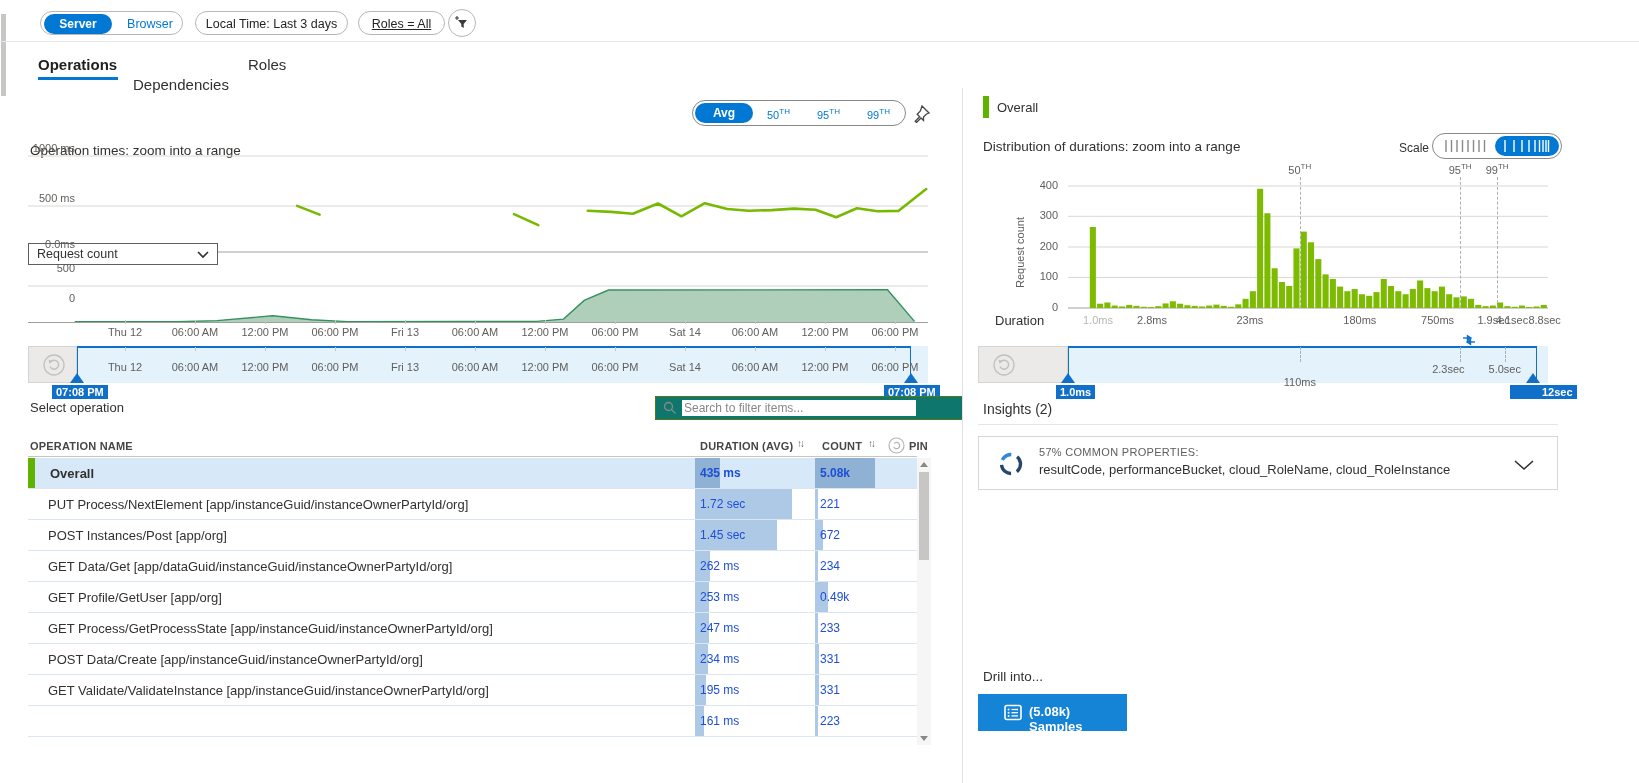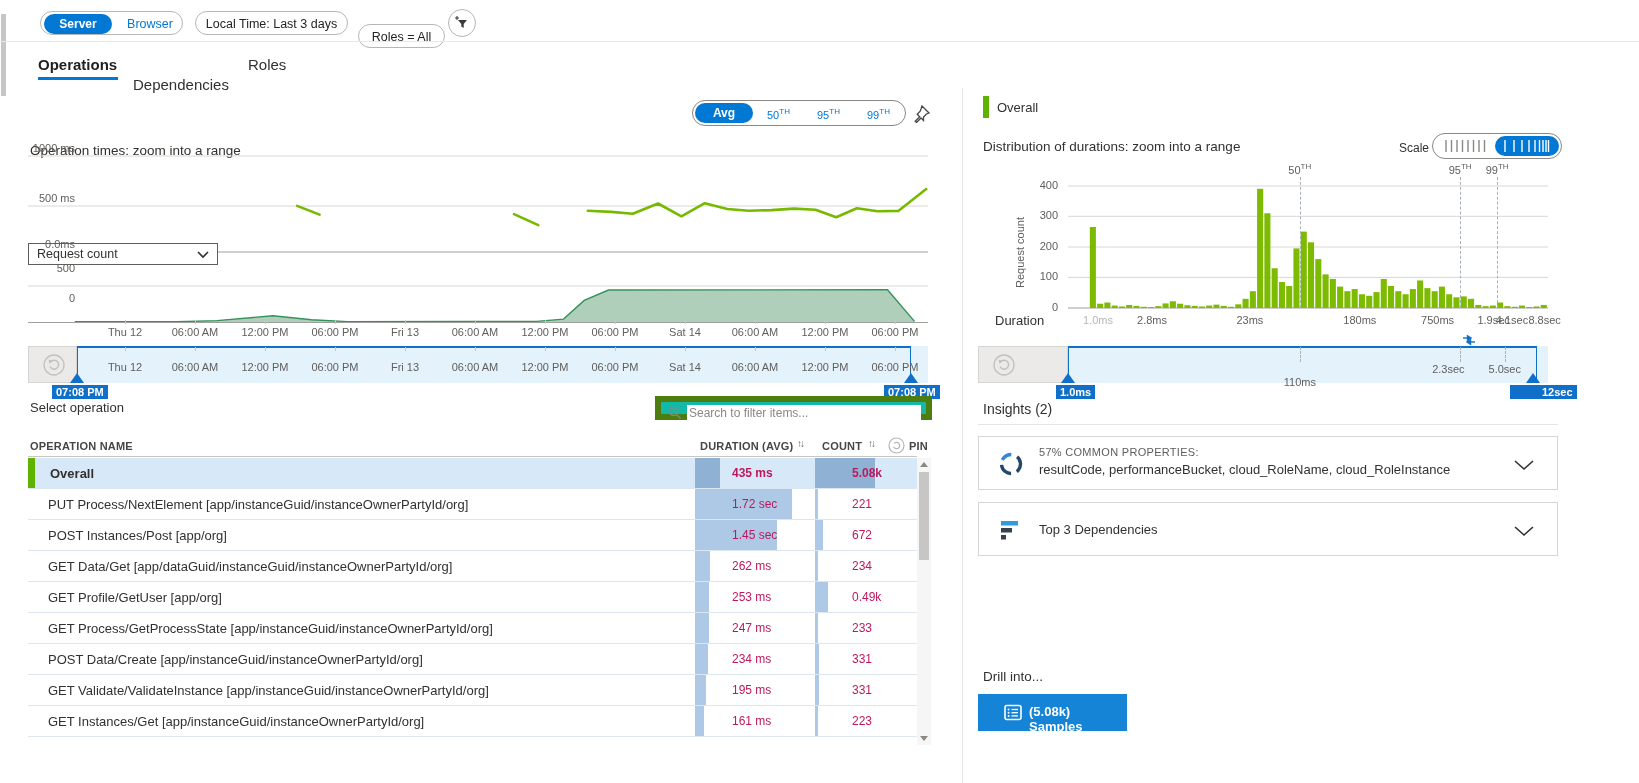--- a/index.html
+++ b/index.html
@@ -18,41 +18,41 @@
   .tickmark{width:1px;height:4px;background:#c8c6c4;}
   .band{background:#e3f2fb;}
   .greybox{background:#eceae9;border:1px solid #d6d4d2;box-sizing:border-box;}
   .bsel{border-top:2px solid #1070c9;border-left:1px solid #1070c9;border-right:1px solid #1070c9;box-sizing:border-box;}
   .btri{width:0;height:0;border-left:7px solid transparent;border-right:7px solid transparent;border-bottom:10px solid #1070c9;}
   .blab{background:#1070c9;color:#fff;font-size:11px;font-weight:bold;height:14px;line-height:14px;padding:0 4px;white-space:nowrap;}
   .hdr{font-size:11px;font-weight:bold;color:#484644;letter-spacing:.2px;}
   .op-row{position:absolute;left:28px;width:889px;height:31px;border-bottom:1px solid #dce6f0;box-sizing:border-box;}
   .op-row .nm{position:absolute;left:20px;top:8px;font-size:13px;color:#323130;white-space:nowrap;}
   .cellbar{position:absolute;top:0;height:30px;background:#adc9e6;}
-  .cellval{position:absolute;top:8px;font-size:12px;color:#be185d;margin-left:32px;}
+  .cellval{position:absolute;top:8px;font-size:12px;color:#1d4ed8;}
   .dashv{border-left:1px dashed #a7b1ba;width:0;}
   .card{border:1px solid #d8d6d4;background:#fff;box-sizing:border-box;}
   .chev{stroke:#323130;stroke-width:1.6;fill:none;}
   input.search{border:none;outline:none;font-family:inherit;font-size:12px;color:#323130;width:230px;}
   input.search::placeholder{color:#8a8886;}
   sup{font-size:8px;}
 </style>
 </head>
 <body>
 
 <div class="page">
 
   <div class="abs" style="left:1px;top:14px;width:5px;height:82px;background:#c8c6c4;"></div>
 
   <div class="abs pill" style="left:40px;top:11px;width:143px;">
     <div class="abs pill-blue" style="left:3px;top:2px;width:68px;height:20px;line-height:20px;font-size:12px;">Server</div>
     <div class="abs" style="left:80px;top:0;width:58px;color:#0078d4;font-size:12.5px;">Browser</div>
   </div>
   <div class="abs pill" style="left:195px;top:11px;width:153px;">Local Time: Last 3 days</div>
-  <div class="abs pill" style="left:358px;top:24px;width:87px;">Roles = All</div>
+  <div class="abs pill" style="left:358px;top:11px;width:87px;text-decoration:underline;">Roles = All</div>
   <div class="abs" style="left:448px;top:9px;width:28px;height:28px;border:1px solid #b8b6b4;border-radius:50%;box-sizing:border-box;">
     <svg width="16" height="16" style="position:absolute;left:5px;top:5px;">
       <path d="M4 5 L13 5 L9.7 9 L9.7 13 L7.3 11.6 L7.3 9 Z" fill="#3b3a39"></path>
       <path d="M3 1 L3 5 M1 3 L5 3" stroke="#3b3a39" stroke-width="1.1"></path>
     </svg>
   </div>
   <div class="abs" style="left:0;top:41px;width:1639px;height:1px;background:#e8e8e8;"></div>
 
   <div class="abs tab active" style="left:38px;top:56px;">Operations</div>
   <div class="abs tab" style="left:133px;top:56px;margin-top:20px;">Dependencies</div>
@@ -108,21 +108,21 @@
     </svg>
   </div>
   <div class="abs bsel" style="left:77px;top:346px;width:834px;height:37px;"></div>
   <div id="time-axis-2"></div>
   <div class="abs btri" style="left:70px;top:373px;"></div>
   <div class="abs btri" style="left:904px;top:373px;"></div>
   <div class="abs blab" style="left:52px;top:385px;">07:08 PM</div>
   <div class="abs blab" style="left:884px;top:385px;">07:08 PM</div>
 
   <div class="abs" style="left:30px;top:400px;font-size:13px;">Select operation</div>
-  <div class="abs" style="left:655px;top:396px;width:277px;height:24px;border:6px solid #4d7c0f;box-sizing:border-box;background:#14b8a6;">
+  <div class="abs" style="left:655px;top:396px;width:308px;height:24px;border:1px solid #4d7c0f;box-sizing:border-box;background:#0f766e;">
     <svg width="14" height="14" style="position:absolute;left:7px;top:4px;">
       <circle cx="5.5" cy="5.5" r="4" fill="none" stroke="#8a8886" stroke-width="1.3"></circle>
       <line x1="8.5" y1="8.5" x2="12.5" y2="12.5" stroke="#8a8886" stroke-width="1.3"></line>
     </svg>
     <input class="search" style="position: absolute; left: 26px; top: 3px;" placeholder="Search to filter items...">
   </div>
 
   <div class="abs hdr" style="left:30px;top:440px;">OPERATION NAME</div>
   <div class="abs hdr" style="left:700px;top:440px;">DURATION (AVG)</div>
   <div class="abs" style="left:797px;top:438px;font-size:10px;color:#605e5c;letter-spacing:-2px;">↑↓</div>
@@ -187,21 +187,20 @@
         <div class="cellval" style="left: 792px;">331</div>
       </div>
       <div class="op-row" style="top: 675px;">
         <div class="nm">GET Validate/ValidateInstance [app/instanceGuid/instanceOwnerPartyId/org]</div>
         <div class="cellbar" style="left:667px;width:11.0px;background:#adc9e6;"></div>
         <div class="cellval" style="left: 672px;">195 ms</div>
         <div class="cellbar" style="left:787px;width:3.9px;background:#adc9e6;"></div>
         <div class="cellval" style="left: 792px;">331</div>
       </div>
       <div class="op-row" style="top: 706px;">
-        <div class="nm">GET Instances/Get [app/instanceGuid/instanceOwnerPartyId/org]</div>
         <div class="cellbar" style="left:667px;width:9.1px;background:#adc9e6;"></div>
         <div class="cellval" style="left: 672px;">161 ms</div>
         <div class="cellbar" style="left:787px;width:2.6px;background:#adc9e6;"></div>
         <div class="cellval" style="left: 792px;">223</div>
       </div>
     </div>
 
   <div class="abs" style="left:917px;top:458px;width:14px;height:287px;background:#f6f6f6;">
     <div style="position:absolute;left:3px;top:4px;width:0;height:0;border-left:4px solid transparent;border-right:4px solid transparent;border-bottom:5px solid #8a8886;"></div>
     <div style="position:absolute;left:2px;top:14px;width:10px;height:88px;background:#c8c6c4;"></div>
@@ -355,31 +354,20 @@
         <circle cx="14" cy="14" r="9.5" stroke="#2f88d8" stroke-dasharray="0 42 11 20" transform="rotate(-50 14 14)"></circle>
       </g>
     </svg>
     <div style="position:absolute;left:60px;top:9px;font-size:11px;color:#605e5c;letter-spacing:.3px;">57% COMMON PROPERTIES:</div>
     <div style="position:absolute;left:60px;top:25px;font-size:13px;color:#323130;">resultCode, performanceBucket, cloud_RoleName, cloud_RoleInstance</div>
     <svg width="22" height="12" style="position:absolute;right:22px;top:22px;">
         <polyline points="2,2 11,10 20,2" class="chev"></polyline>
       </svg>
   </div>
 
-  <div class="abs card" style="left:978px;top:502px;width:580px;height:54px;">
-    <svg width="20" height="20" style="position:absolute;left:22px;top:17px;">
-      <rect x="0" y="1" width="17" height="4.5" fill="#2f9ce0"></rect>
-      <rect x="0" y="8" width="11" height="4.5" fill="#37424d"></rect>
-      <rect x="0" y="15" width="5" height="4.5" fill="#37424d"></rect>
-    </svg>
-    <div style="position:absolute;left:60px;top:19px;font-size:13px;color:#323130;">Top 3 Dependencies</div>
-    <svg width="22" height="12" style="position:absolute;right:22px;top:22px;">
-        <polyline points="2,2 11,10 20,2" class="chev"></polyline>
-      </svg>
-  </div>
 
   <div class="abs" style="left:983px;top:669px;font-size:13.5px;">Drill into...</div>
   <div class="abs" style="left:978px;top:694px;width:149px;height:37px;background:#1583d6;cursor:pointer;">
     <svg width="19" height="18" style="position:absolute;left:26px;top:10px;">
       <rect x="1" y="1.5" width="16" height="14" rx="2" fill="none" stroke="#fff" stroke-width="1.6"></rect>
       <g stroke="#fff" stroke-width="1.3">
         <line x1="7.5" y1="5.5" x2="14" y2="5.5"></line>
           <line x1="7.5" y1="8.7" x2="14" y2="8.7"></line>
           <line x1="7.5" y1="11.9" x2="14" y2="11.9"></line>
       </g>

